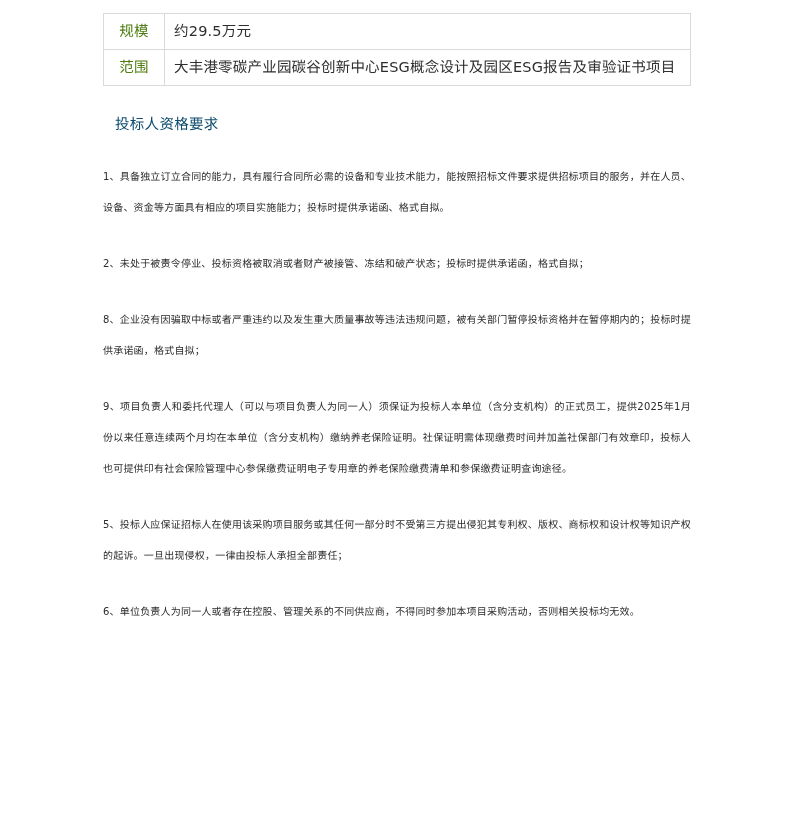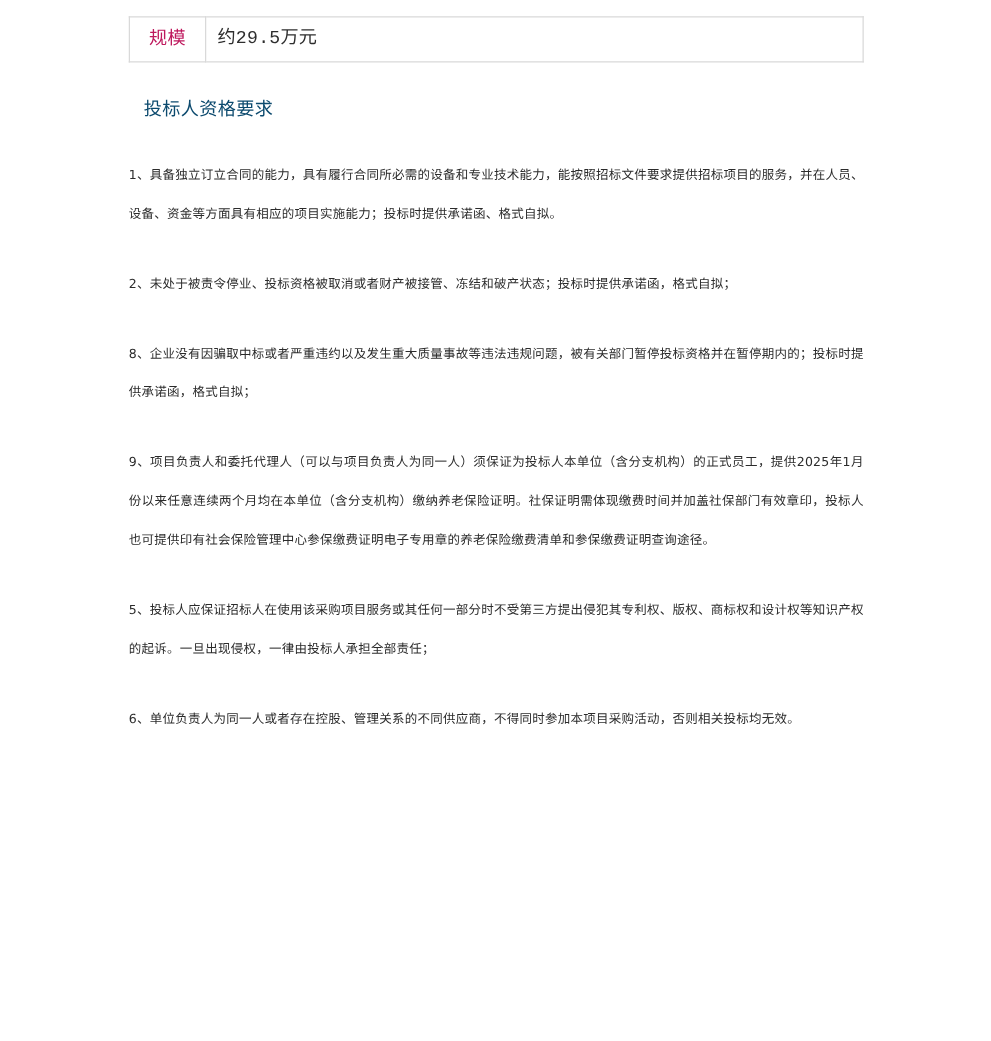--- a/index.html
+++ b/index.html
@@ -46,25 +46,24 @@
     vertical-align: middle;
     letter-spacing: 0.2px;
     white-space: nowrap;
     overflow: hidden;
   }
   .info-table td.label-cell {
     width: 52px;
     text-align: center;
     padding-left: 4px;
     padding-right: 4px;
-    color: #be185d;
+    color: #4d7c0f;
   }
   .info-table td.value-cell {
     text-align: left;
-    font-family: Liberation Mono, monospace;
   }
 
   
   .section-heading {
     margin: 26px 0 0 12px;
     font-size: 14.5px;
     line-height: 24px;
     font-weight: 400;
     color: #0c4a6e;
     letter-spacing: 0.3px;
@@ -88,20 +87,24 @@
 
 <div class="page">
   <div class="content">
 
     <table class="info-table">
       <tbody>
         <tr>
           <td class="label-cell">规模</td>
           <td class="value-cell">约29.5万元</td>
         </tr>
+        <tr>
+          <td class="label-cell">范围</td>
+          <td class="value-cell">大丰港零碳产业园碳谷创新中心ESG概念设计及园区ESG报告及审验证书项目</td>
+        </tr>
       </tbody>
     </table>
 
     <h2 class="section-heading">投标人资格要求</h2>
 
     <p class="para">1、具备独立订立合同的能力，具有履行合同所必需的设备和专业技术能力，能按照招标文件要求提供招标项目的服务，并在人员、设备、资金等方面具有相应的项目实施能力；投标时提供承诺函、格式自拟。</p>
     <p class="para">2、未处于被责令停业、投标资格被取消或者财产被接管、冻结和破产状态；投标时提供承诺函，格式自拟；</p>
     <p class="para">8、企业没有因骗取中标或者严重违约以及发生重大质量事故等违法违规问题，被有关部门暂停投标资格并在暂停期内的；投标时提供承诺函，格式自拟；</p>
     <p class="para">9、项目负责人和委托代理人（可以与项目负责人为同一人）须保证为投标人本单位（含分支机构）的正式员工，提供2025年1月份以来任意连续两个月均在本单位（含分支机构）缴纳养老保险证明。社保证明需体现缴费时间并加盖社保部门有效章印，投标人也可提供印有社会保险管理中心参保缴费证明电子专用章的养老保险缴费清单和参保缴费证明查询途径。</p>
     <p class="para">5、投标人应保证招标人在使用该采购项目服务或其任何一部分时不受第三方提出侵犯其专利权、版权、商标权和设计权等知识产权的起诉。一旦出现侵权，一律由投标人承担全部责任；</p>

